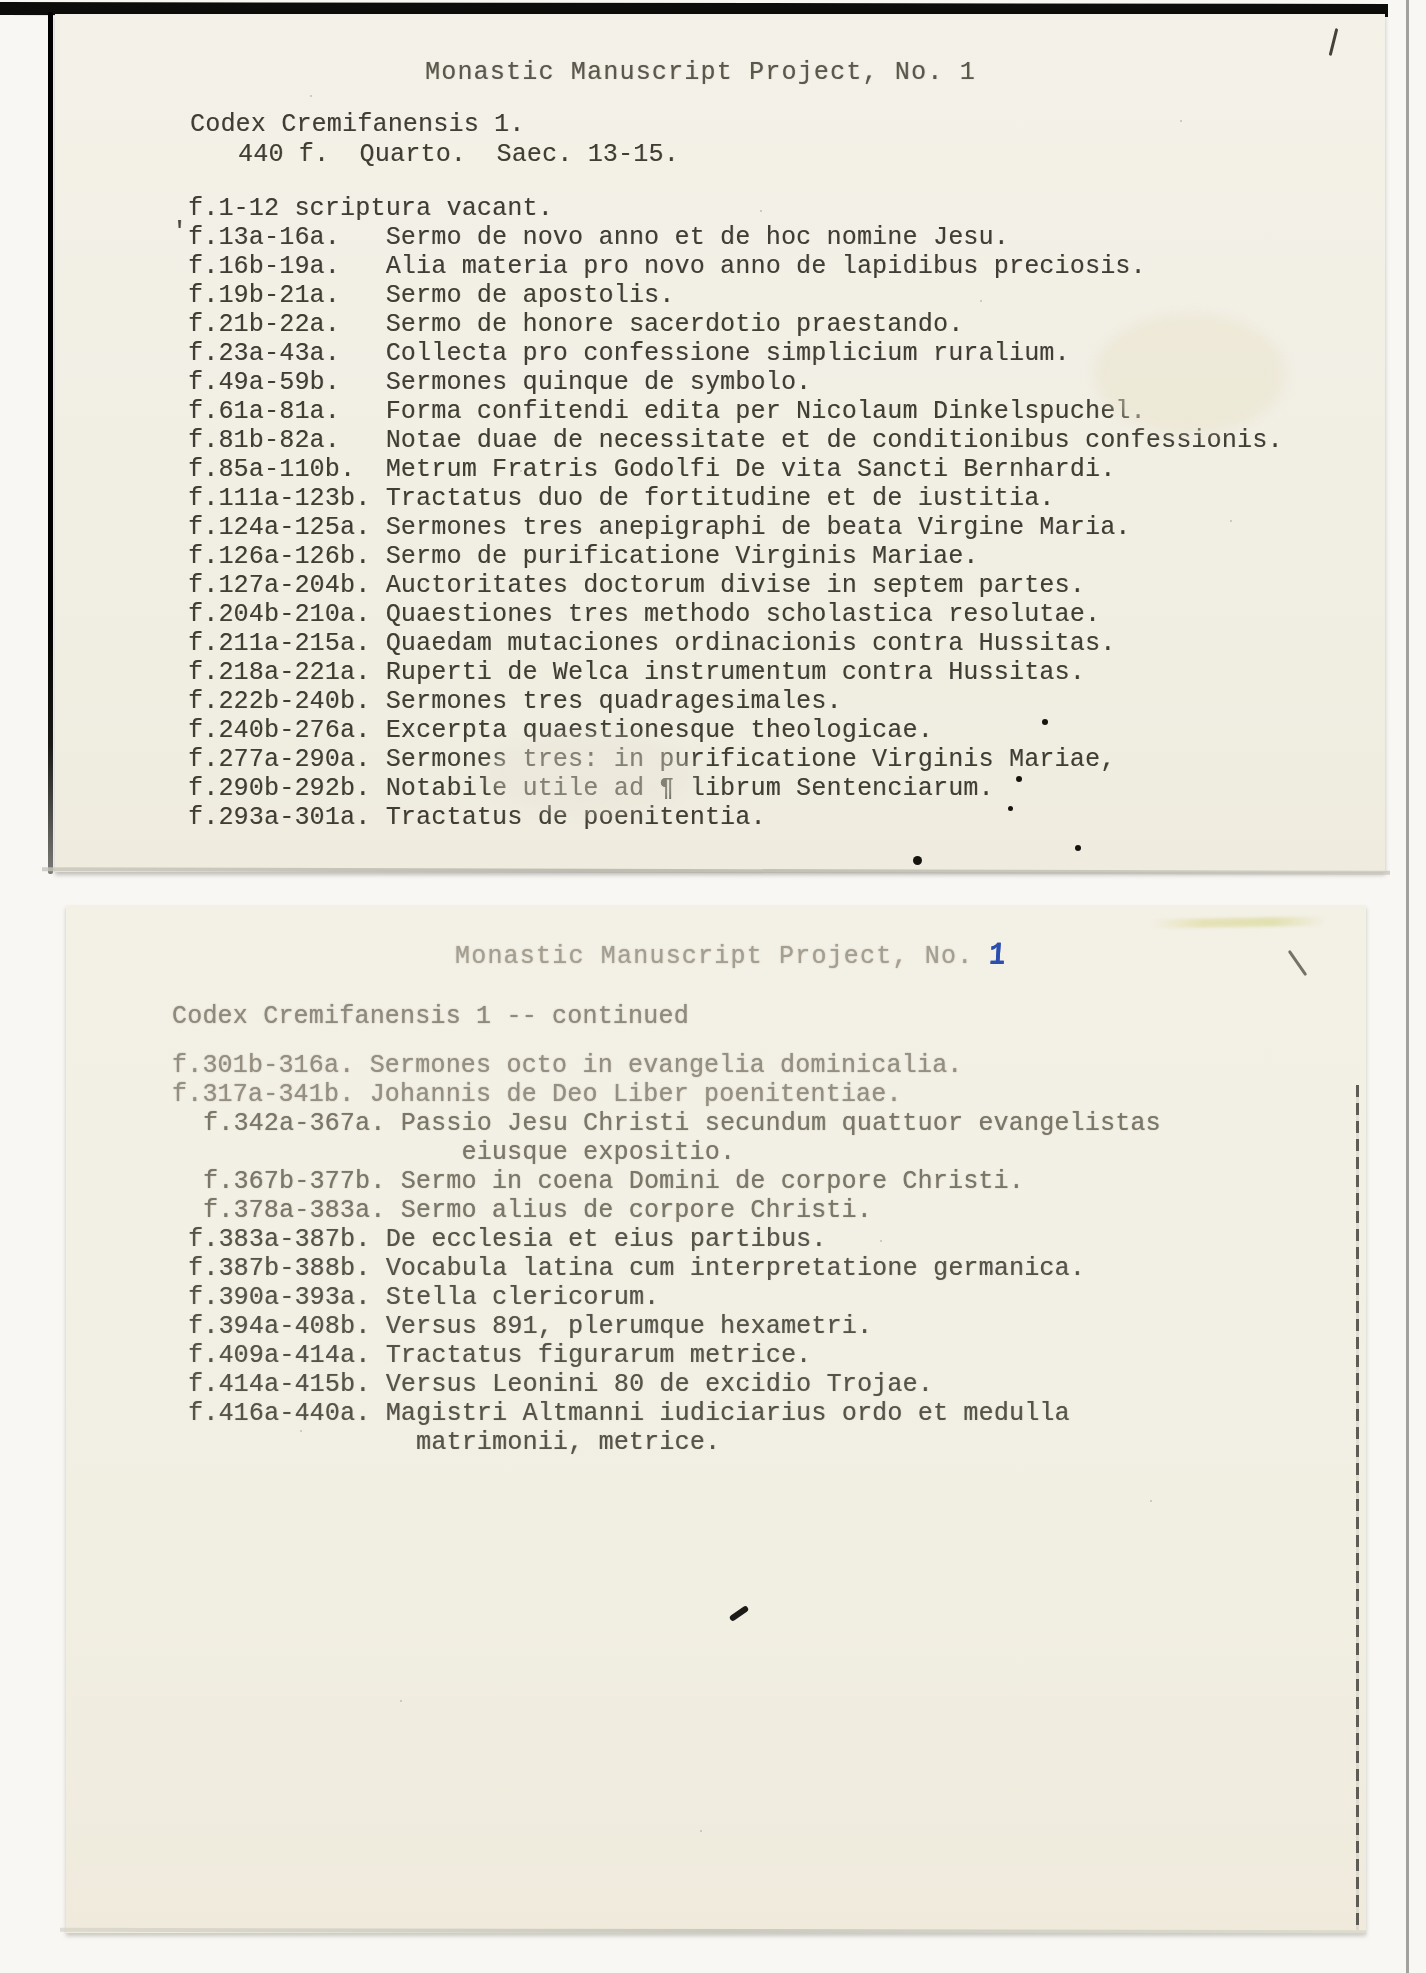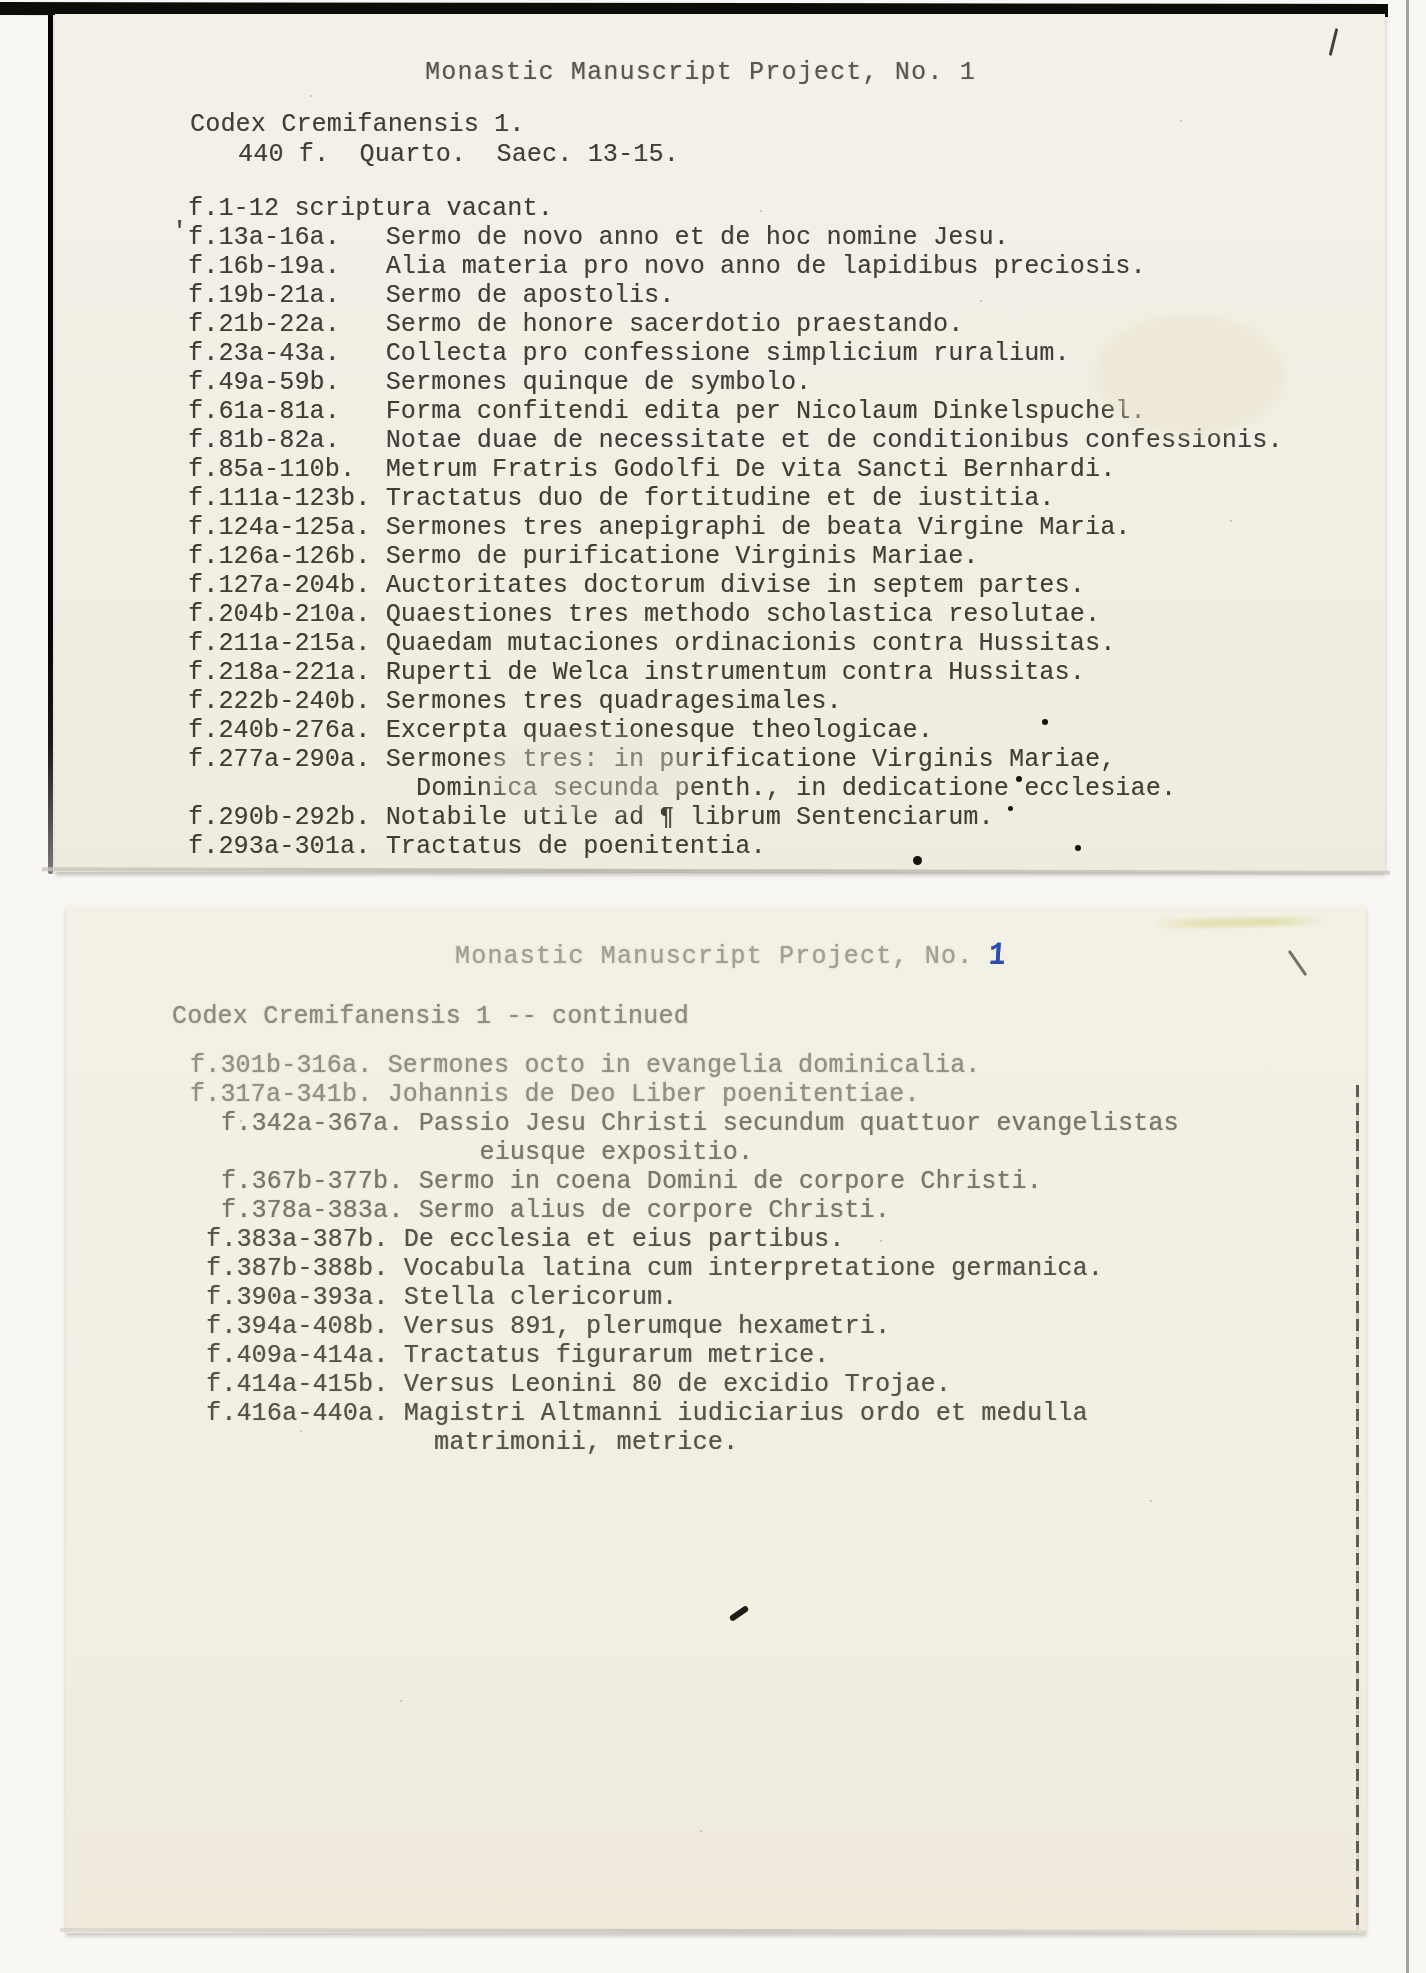--- a/index.html
+++ b/index.html
@@ -25,21 +25,21 @@
     color:#403d35;text-shadow:.5px .4px .6px rgba(64,60,50,.35);
   }
   .hdr{position:absolute;white-space:pre;font-size:25px;line-height:29px;letter-spacing:1.2px;}
   #hdr1{left:370px;top:44px;color:#5b574d;text-shadow:.4px .4px .9px rgba(91,87,77,.55);}
   #hdr2{left:389px;top:37px;color:#a49f90;text-shadow:0 0 1.4px rgba(164,159,144,.95);}
   #title1{position:absolute;left:135px;top:96px;}
   #sub1{position:absolute;left:183px;top:126px;}
   #title2{position:absolute;left:106px;top:97px;color:#8e8a7c;text-shadow:0 0 1.3px rgba(142,138,124,.9);}
   .list{position:absolute;}
   #list1{left:133px;top:180px;}
-  #list2{left:124px;top:146px;}
+  #list2{left:106px;top:146px;}
   .premark{position:absolute;left:-16px;top:-5px;color:#4a473e;}
   
   .f3{color:#948f80;text-shadow:0 0 1.3px rgba(148,143,128,.9);}
   .f2{color:#7b7768;text-shadow:.3px .3px 1px rgba(123,119,104,.75);margin-left:31px;}
   .f1{color:#55524a;text-shadow:.5px .4px .7px rgba(80,76,66,.55);margin-left:16px;}
   .blue-one{
     display:inline-block;color:#2b4fae;font-weight:bold;
     transform:skewX(-4deg) scaleY(1.2);margin-left:16px;font-size:27px;
     text-shadow:0 0 .6px #2b4fae;
   }
@@ -91,21 +91,20 @@
       <div class="line"><span>f.111a-123b. </span><span>Tractatus duo de fortitudine et de iustitia.</span></div>
       <div class="line"><span>f.124a-125a. </span><span>Sermones tres anepigraphi de beata Virgine Maria.</span></div>
       <div class="line"><span>f.126a-126b. </span><span>Sermo de purificatione Virginis Mariae.</span></div>
       <div class="line"><span>f.127a-204b. </span><span>Auctoritates doctorum divise in septem partes.</span></div>
       <div class="line"><span>f.204b-210a. </span><span>Quaestiones tres methodo scholastica resolutae.</span></div>
       <div class="line"><span>f.211a-215a. </span><span>Quaedam mutaciones ordinacionis contra Hussitas.</span></div>
       <div class="line"><span>f.218a-221a. </span><span>Ruperti de Welca instrumentum contra Hussitas.</span></div>
       <div class="line"><span>f.222b-240b. </span><span>Sermones tres quadragesimales.</span></div>
       <div class="line"><span>f.240b-276a. </span><span>Excerpta quaestionesque theologicae.</span></div>
       <div class="line"><span>f.277a-290a. </span><span>Sermones tres: in purificatione Virginis Mariae,</span></div>
-      <div class="line">               Dominica secunda penth., in dedicatione ecclesiae.</div>
       <div class="line"><span>f.290b-292b. </span><span>Notabile utile ad ¶ librum Sentenciarum.</span></div>
       <div class="line"><span>f.293a-301a. </span><span>Tractatus de poenitentia.</span></div>
     </div>
 
   <div class="stain" style="left:1040px;top:300px;width:190px;height:120px;background:rgba(232,226,200,.45);"></div>
   <div class="stain" style="left:430px;top:720px;width:210px;height:80px;background:rgba(233,230,214,.4);"></div>
 </div>
 <div class="edge-b1"></div>
 
 <div class="card" id="card2">

